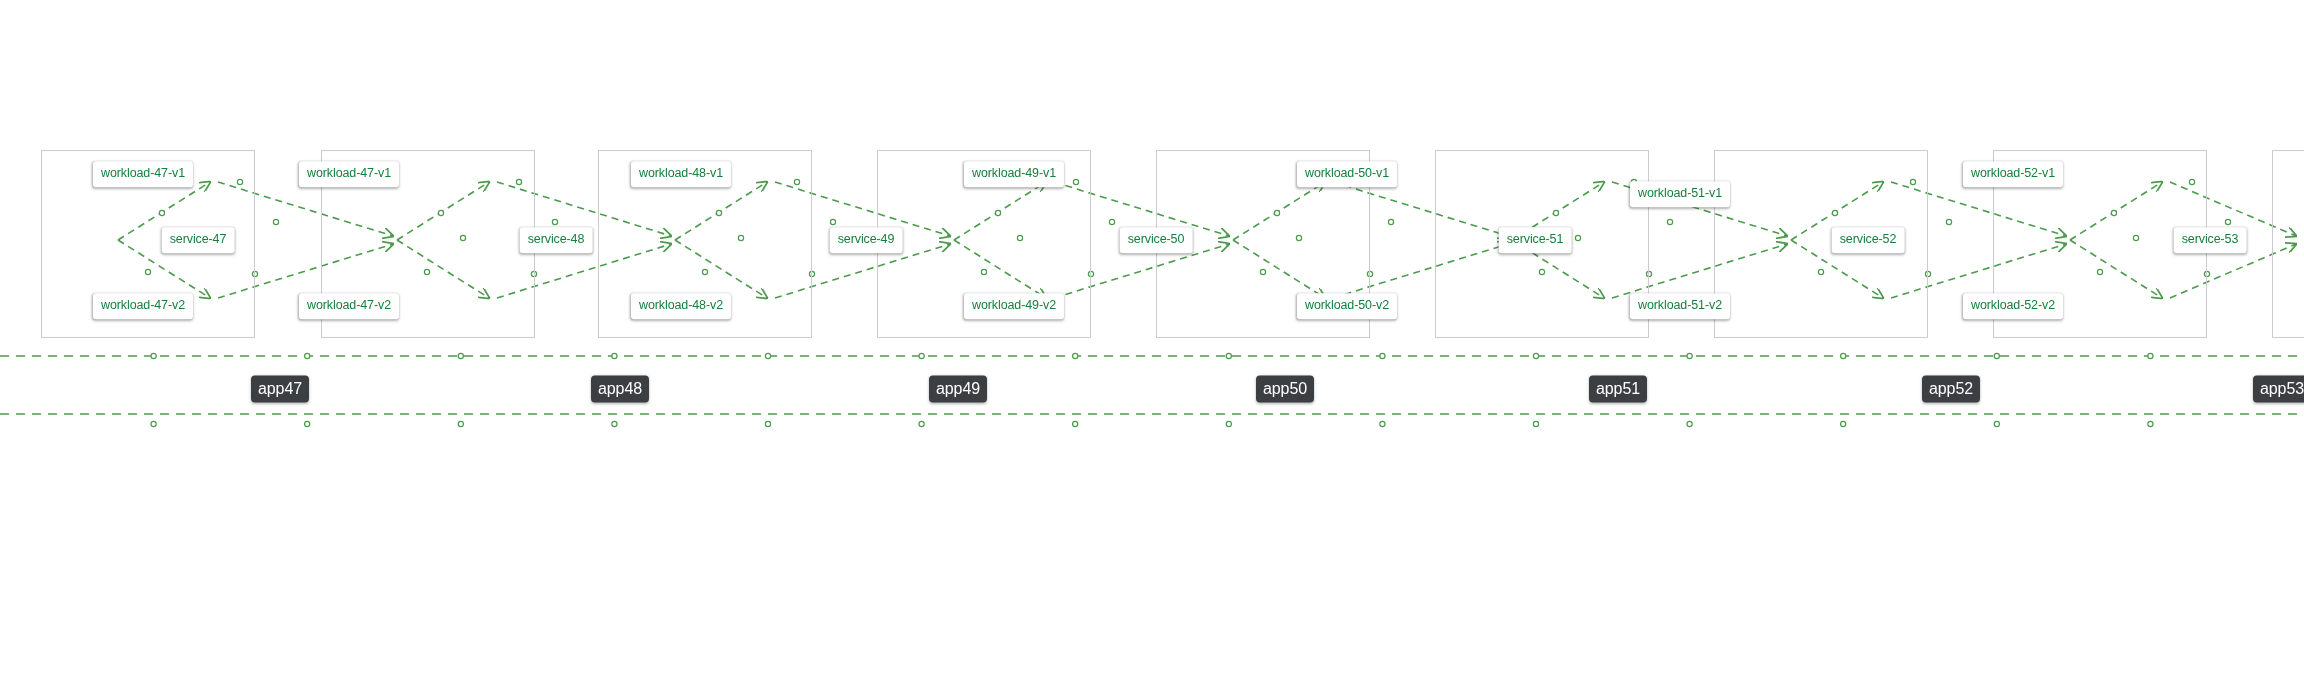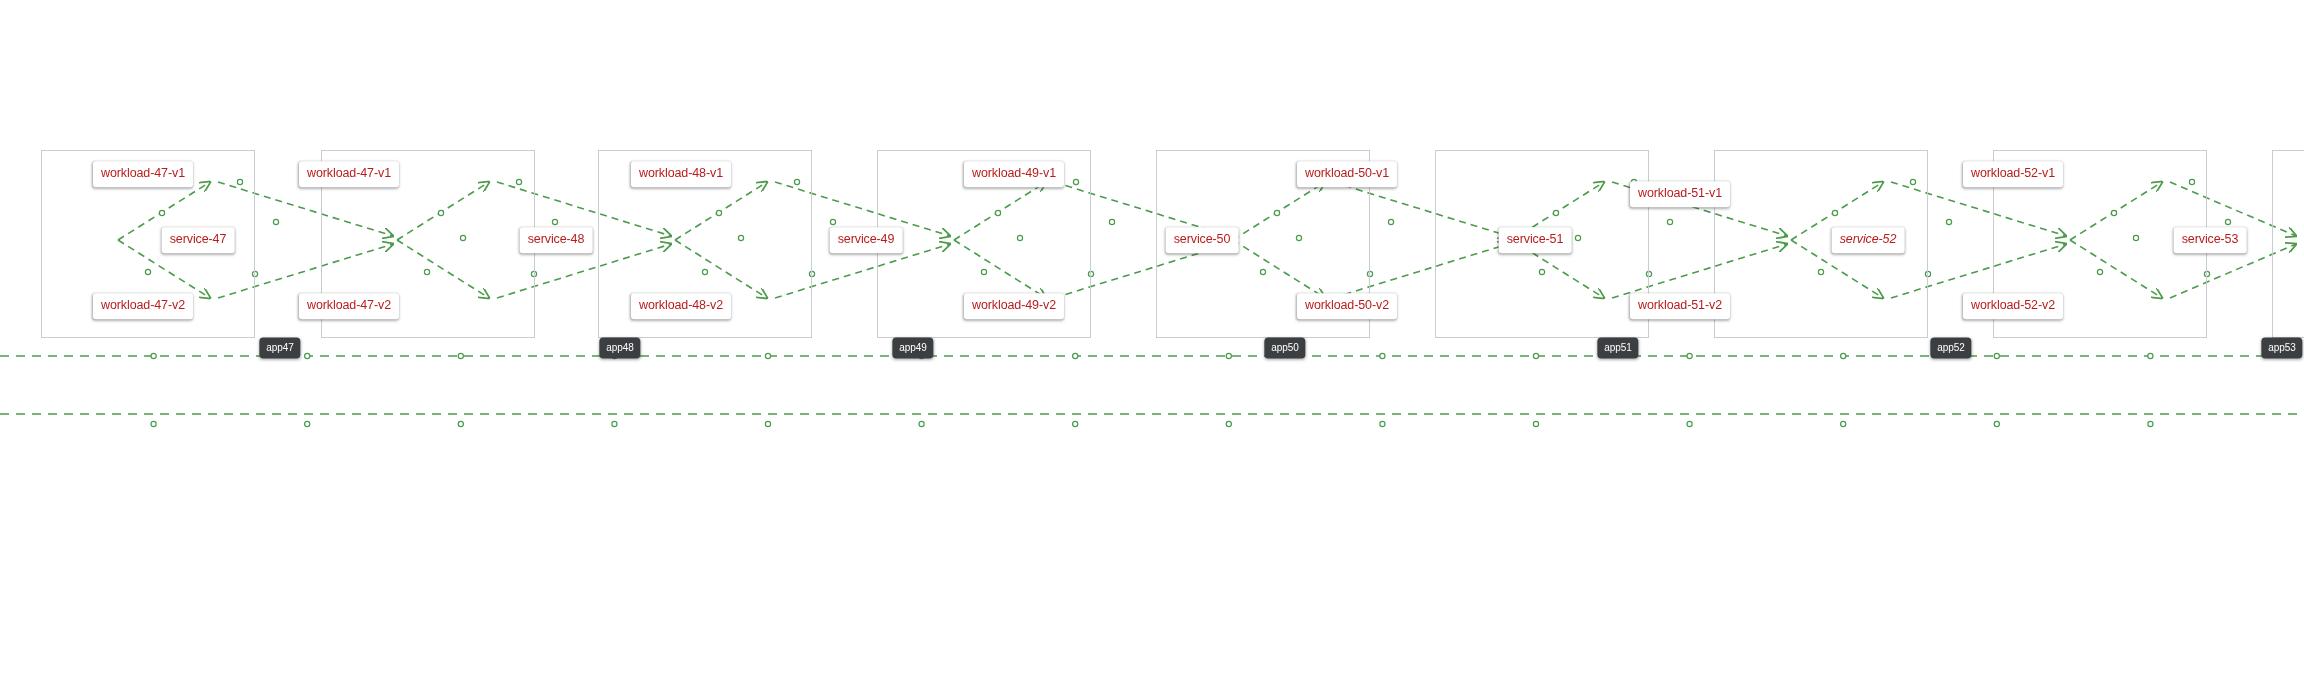--- a/index.html
+++ b/index.html
@@ -14,42 +14,43 @@
 
   .app-box{
     position:absolute;
     border:1px solid #c9cdd1;
     background:transparent;
     box-sizing:border-box;
   }
   .node-pill{
     position:absolute;
     background:#ffffff;
-    color:#b91c1c;
+    color:#15803d;
     font-size:12.5px;
     line-height:1;
     padding:6px 8px 7px 8px;
     border-radius:3px;
     white-space:nowrap;
     box-shadow:0 1px 3px rgba(3,3,3,0.28), 0 0 2px rgba(3,3,3,0.12);
     transform:translate(-50%,-50%);
     letter-spacing:-0.1px;
   }
   .app-badge{
     position:absolute;
     background:#3c3f42;
     color:#ffffff;
-    font-size:10px;
+    font-size:16px;
     line-height:1;
     padding:5px 7px 6px 7px;
     border-radius:4px;
     white-space:nowrap;
     transform:translate(-50%,-50%);
     box-shadow:0 1px 3px rgba(3,3,3,0.30);
     letter-spacing:-0.1px;
+    margin-top:41px;
   }
 </style>
 </head>
 <body>
 
 <div id="graph-canvas">
 
   <svg id="svg-layer" viewBox="0 0 2304 696" preserveAspectRatio="none" aria-hidden="true">
     <defs>
       <marker id="arw" viewBox="0 0 10 10" refX="9" refY="5" markerWidth="7" markerHeight="7" orient="auto-start-reverse">
@@ -192,34 +193,34 @@
       <div class="node-pill" style="left: 143px; top: 306px;">workload-47-v2</div>
       <div class="node-pill" style="left: 198px; top: 240px;">service-47</div>
       <div class="node-pill" style="left: 349px; top: 174px;">workload-47-v1</div>
       <div class="node-pill" style="left: 349px; top: 306px;">workload-47-v2</div>
       <div class="node-pill" style="left: 532px; top: 240px; margin-left: 24px;">service-48</div>
       <div class="node-pill" style="left: 681px; top: 174px;">workload-48-v1</div>
       <div class="node-pill" style="left: 681px; top: 306px;">workload-48-v2</div>
       <div class="node-pill" style="left: 866px; top: 240px;">service-49</div>
       <div class="node-pill" style="left: 1014px; top: 174px;">workload-49-v1</div>
       <div class="node-pill" style="left: 1014px; top: 306px;">workload-49-v2</div>
-      <div class="node-pill" style="left: 1202px; top: 240px;">service-50</div>
+      <div class="node-pill" style="left: 1156px; top: 240px;">service-50</div>
       <div class="node-pill" style="left: 1347px; top: 174px;">workload-50-v1</div>
       <div class="node-pill" style="left: 1347px; top: 306px;">workload-50-v2</div>
       <div class="node-pill" style="left: 1535px; top: 240px;">service-51</div>
       <div class="node-pill" style="left: 1680px; top: 174px; margin-top: 20px;">workload-51-v1</div>
       <div class="node-pill" style="left: 1680px; top: 306px;">workload-51-v2</div>
-      <div class="node-pill" style="left: 1868px; top: 240px; font-style: italic;">service-52</div>
+      <div class="node-pill" style="left: 1868px; top: 240px;">service-52</div>
       <div class="node-pill" style="left: 2013px; top: 174px;">workload-52-v1</div>
       <div class="node-pill" style="left: 2013px; top: 306px;">workload-52-v2</div>
       <div class="node-pill" style="left: 2210px; top: 240px;">service-53</div>
     </div>
   <div id="badges-host">
       <div class="app-badge" style="left: 280px; top: 348px;">app47</div>
       <div class="app-badge" style="left: 620px; top: 348px;">app48</div>
-      <div class="app-badge" style="left: 913px; top: 348px;">app49</div>
+      <div class="app-badge" style="left: 958px; top: 348px;">app49</div>
       <div class="app-badge" style="left: 1285px; top: 348px;">app50</div>
       <div class="app-badge" style="left: 1618px; top: 348px;">app51</div>
       <div class="app-badge" style="left: 1951px; top: 348px;">app52</div>
       <div class="app-badge" style="left: 2282px; top: 348px;">app53</div>
     </div>
 
 </div>
 
 </body></html>

